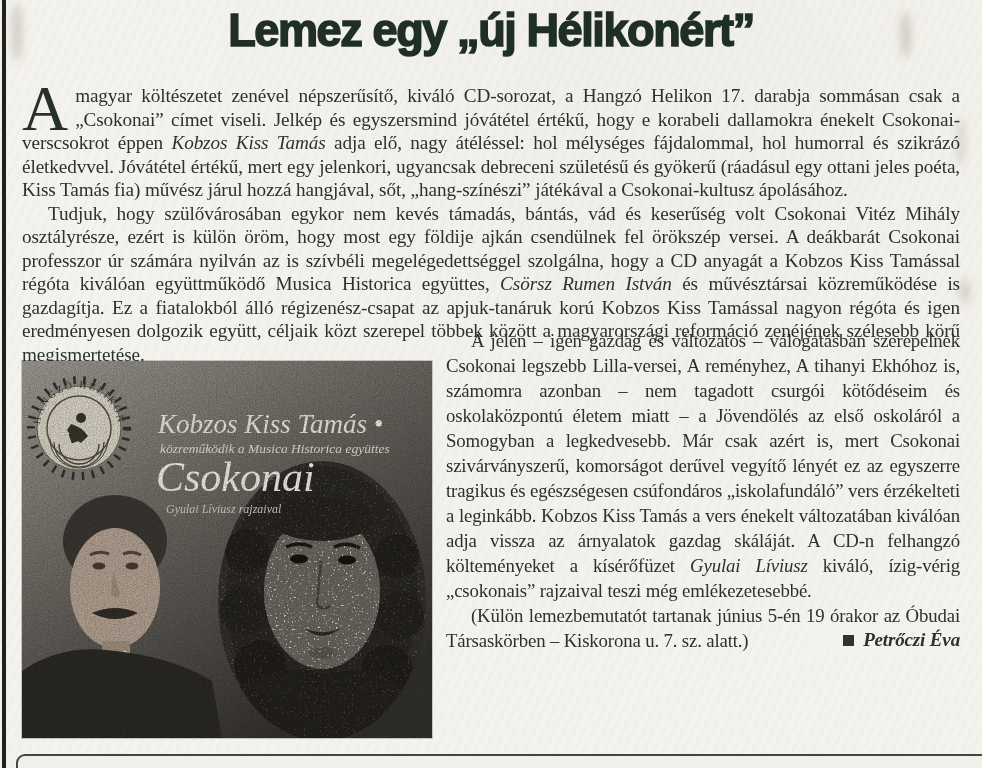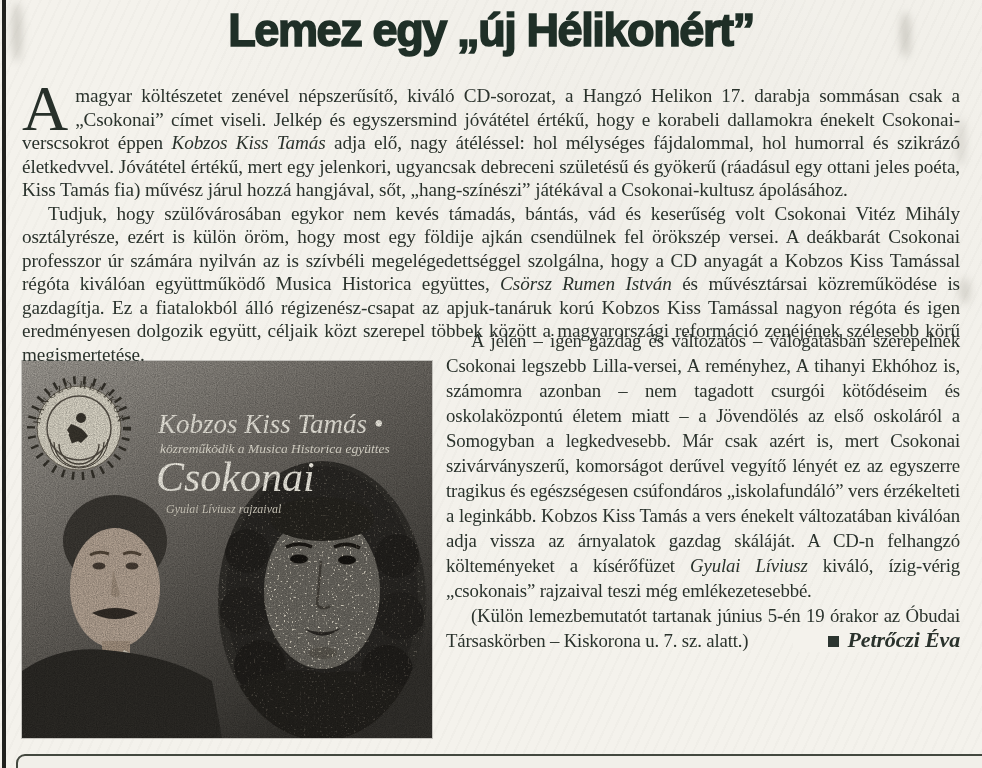--- a/index.html
+++ b/index.html
@@ -45,21 +45,21 @@
   .cover svg{display:block;}
 
   .rightcol{
     position:absolute;left:446px;top:328px;width:514px;
     text-align:justify;font-size:18.8px;line-height:25px;letter-spacing:-.15px;
   }
   .rightcol p{margin:0;text-indent:25px;}
   .rightcol p.last{position:relative;}
   .byline{
     position:absolute;right:0;bottom:1px;white-space:nowrap;
-    font-style:italic;font-weight:700;font-size:22px;background:#f4f2ec;padding-left:10px;
+    font-style:italic;font-weight:700;font-size:19px;background:#f4f2ec;padding-left:10px;
   }
   .byline .sq{display:inline-block;width:11px;height:11px;background:#2c3530;margin-right:9px;}
 
   .bottom-box{
     position:absolute;left:16px;top:754px;width:990px;height:40px;
     border:2px solid #43483f;border-radius:9px 0 0 0;
     background:#f1efe9;
   }
 </style>
 </head>

